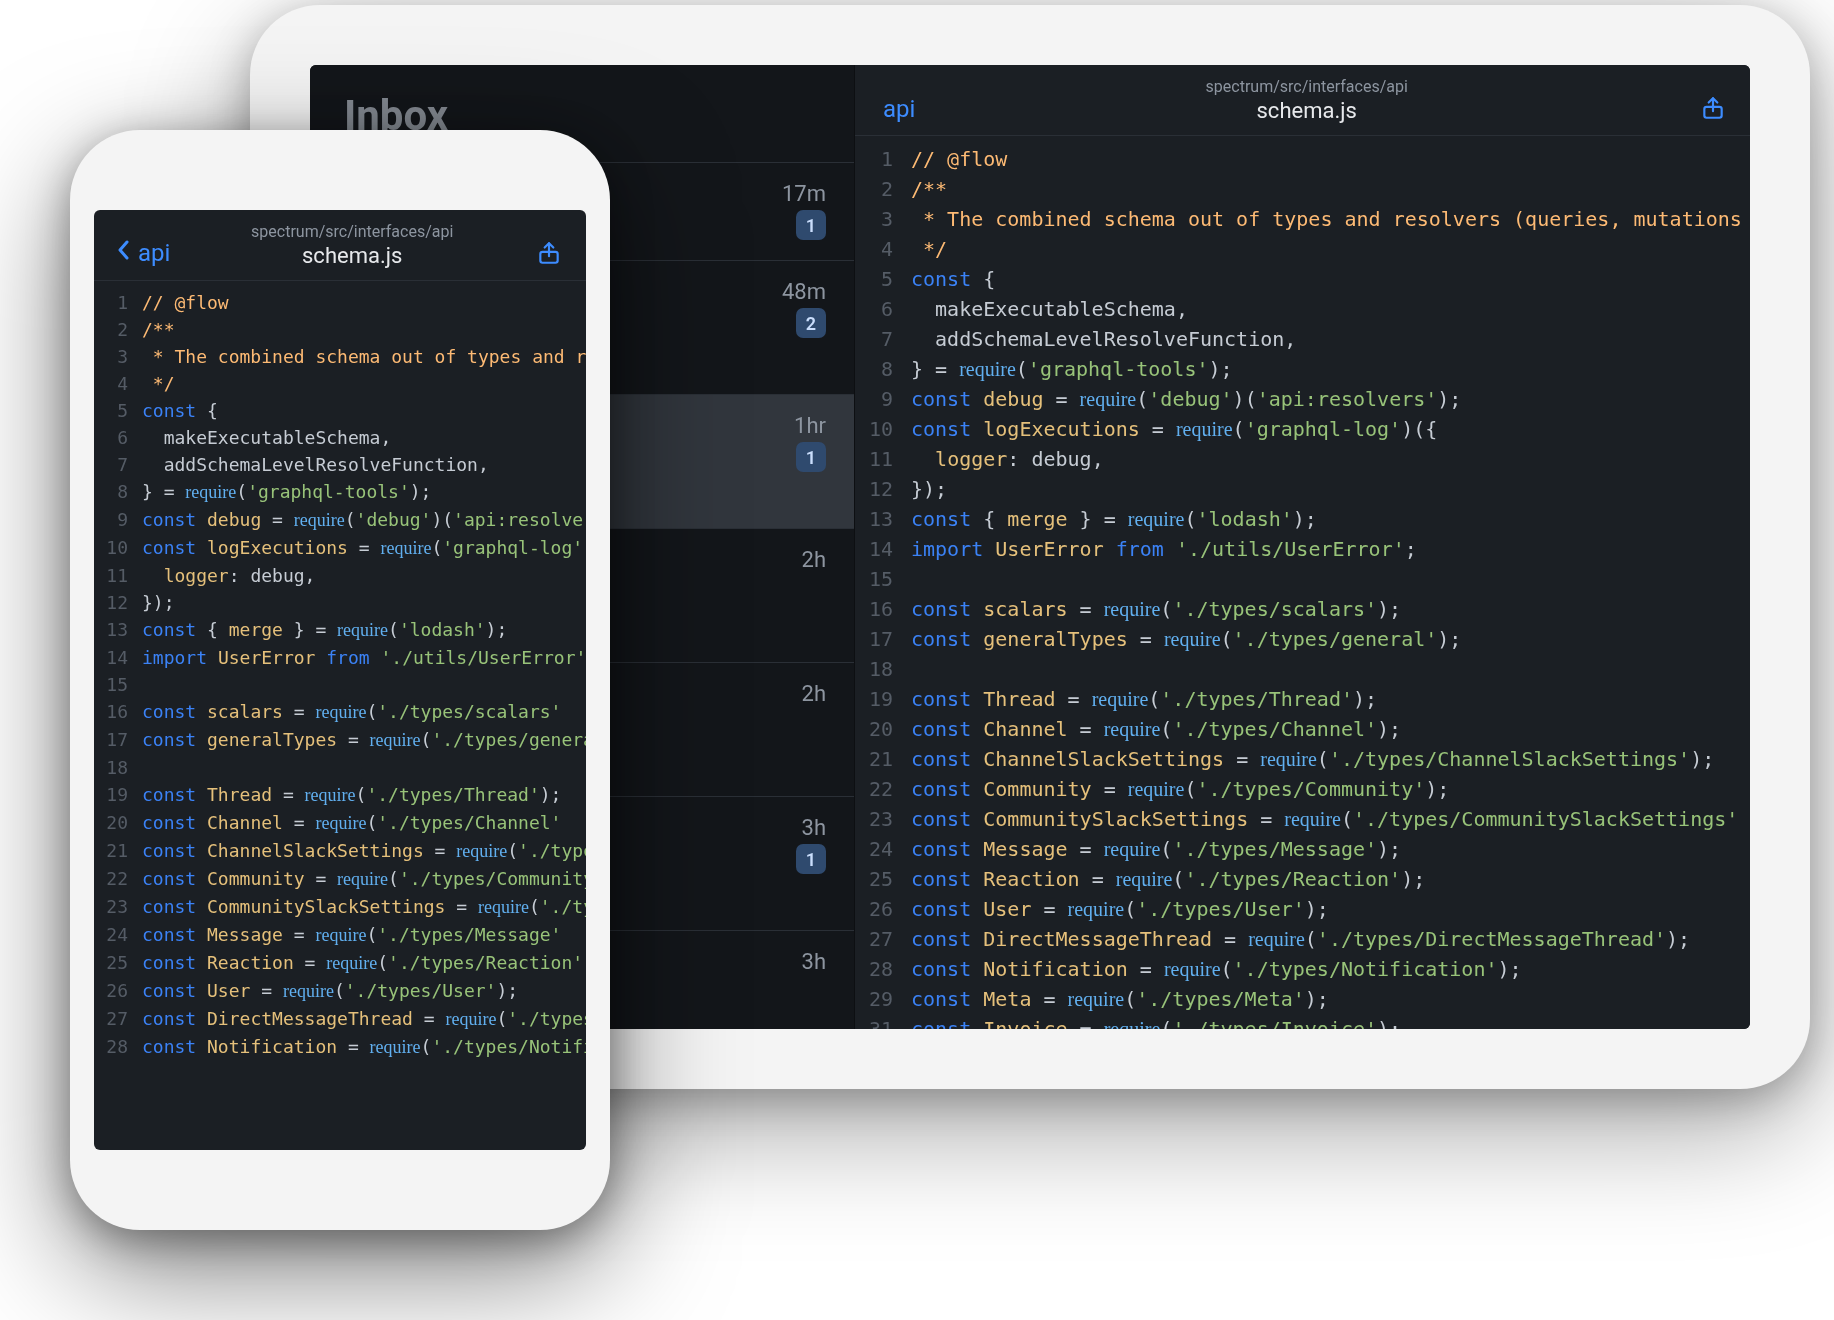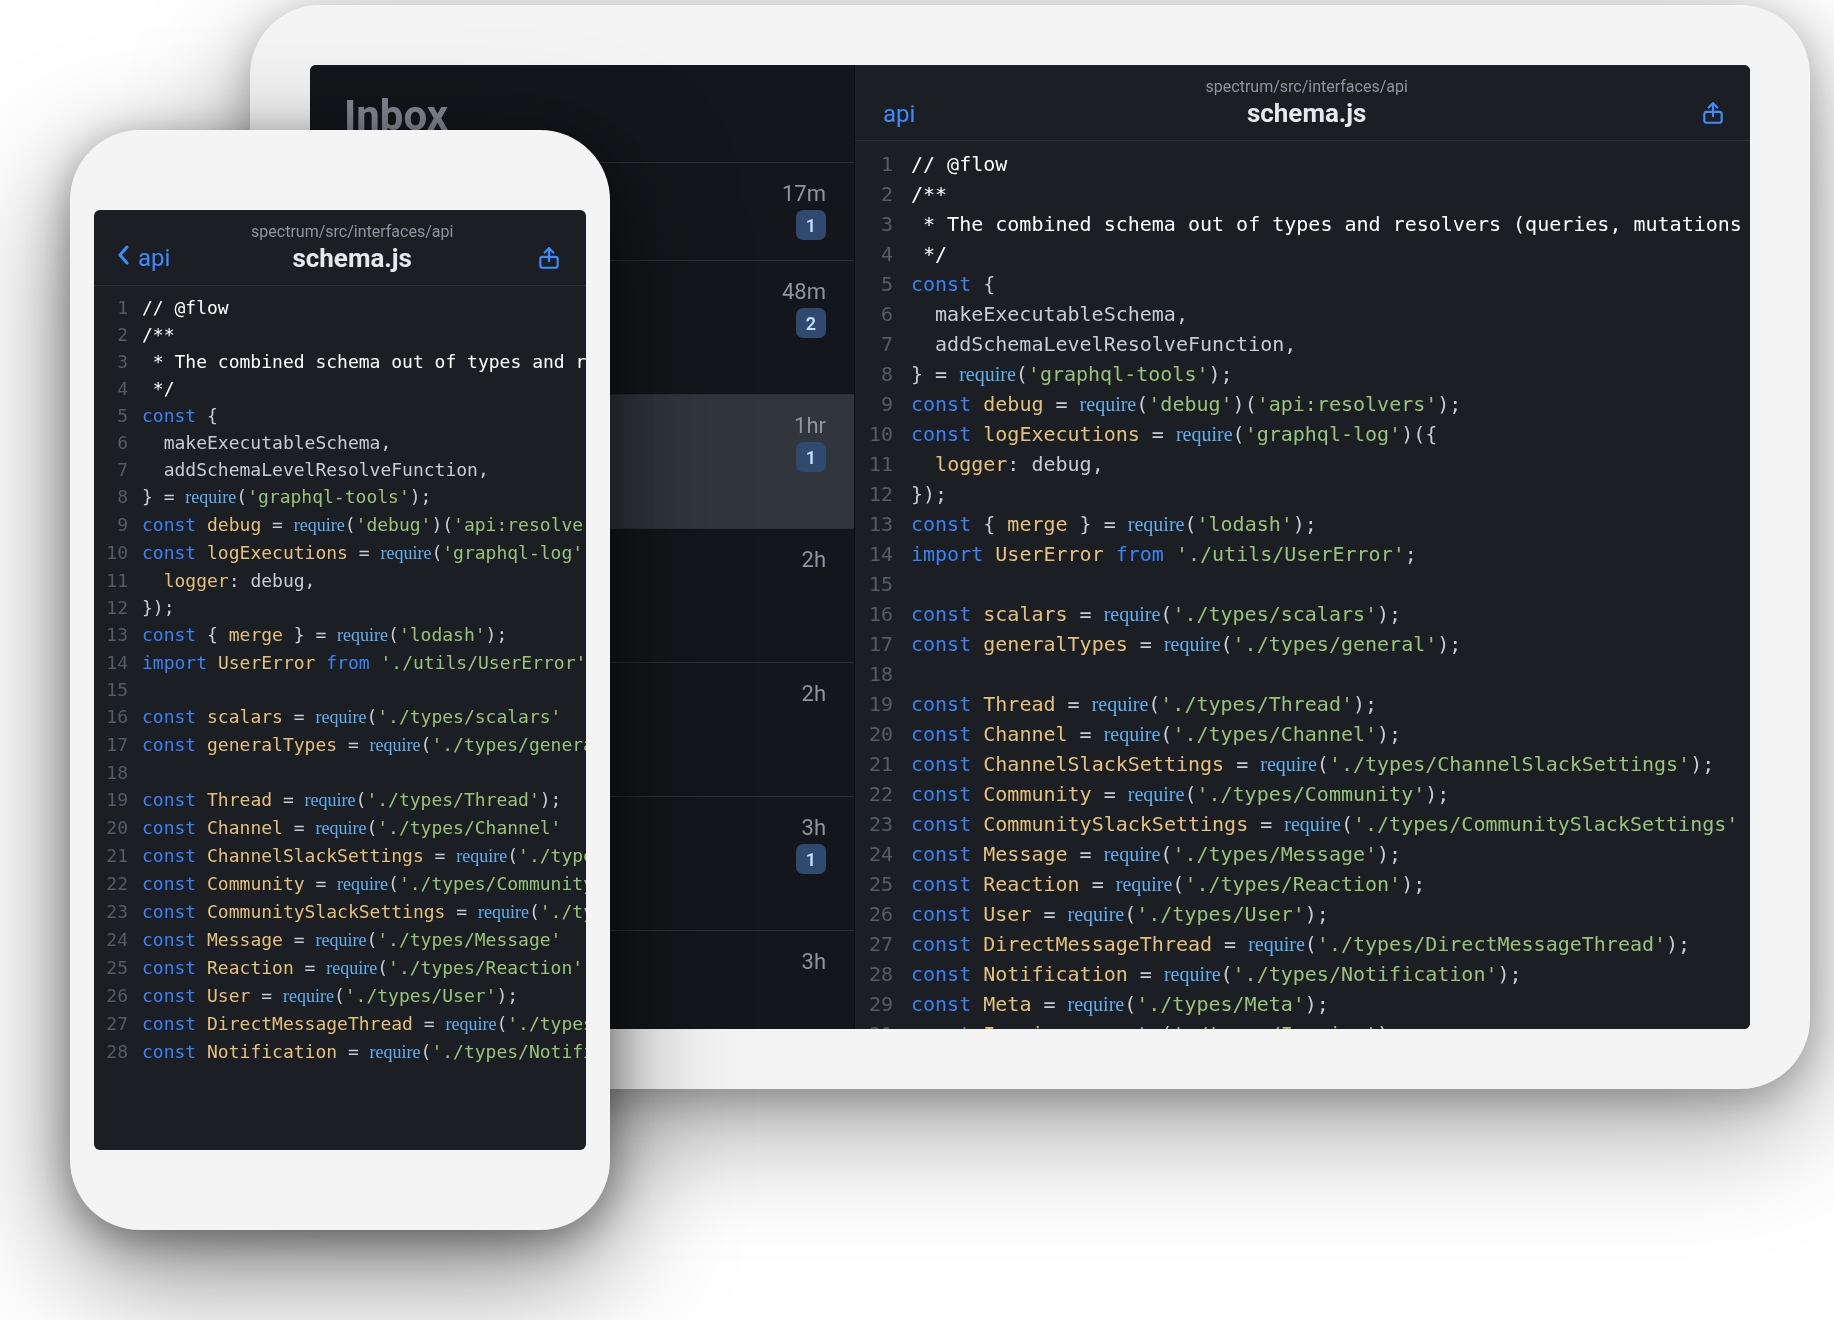--- a/index.html
+++ b/index.html
@@ -98,21 +98,21 @@
   }
   .ed-header .back {
     color: #3d8cff;
     font-size: 24px;
     display: flex;
     align-items: center;
     gap: 6px;
   }
   .ed-header .titlebox { text-align: center; flex: 1; }
   .ed-header .path { color: #8d95a0; font-size: 16px; }
-  .ed-header .fname { color: #e7e9ec; font-size: 26px; font-weight: 700; margin-top: 2px; }
+  .ed-header .fname { color: #e7e9ec; font-size: 22px; font-weight: 400; margin-top: 2px; }
   .ed-header .share {
     width: 30px; height: 30px;
     display: flex; align-items:center; justify-content:center;
     color: #3d8cff;
   }
   .share svg { width: 26px; height: 26px; }
 
   .code {
     flex: 1;
     overflow: hidden;
@@ -126,21 +126,21 @@
     width: 56px;
     min-width: 56px;
     text-align: right;
     color: #555c66;
     padding-right: 18px;
     user-select: none;
   }
   .src { color: #c6ccd4; flex:1; min-width:0; overflow:hidden;}
 
   
-  .cm { color: #ffffff; } 
+  .cm { color: #fdba74; } 
   .kw { color: #3b82f6; } 
   .st { color: #98c379; } 
   .fn { color: #61afef; font-family: Liberation Serif, serif; } 
   .id { color: #e5c07b; } 
   .pl { color: #c6ccd4; } 
 
   
   .phone-shell {
     position: absolute;
     left: 70px;

